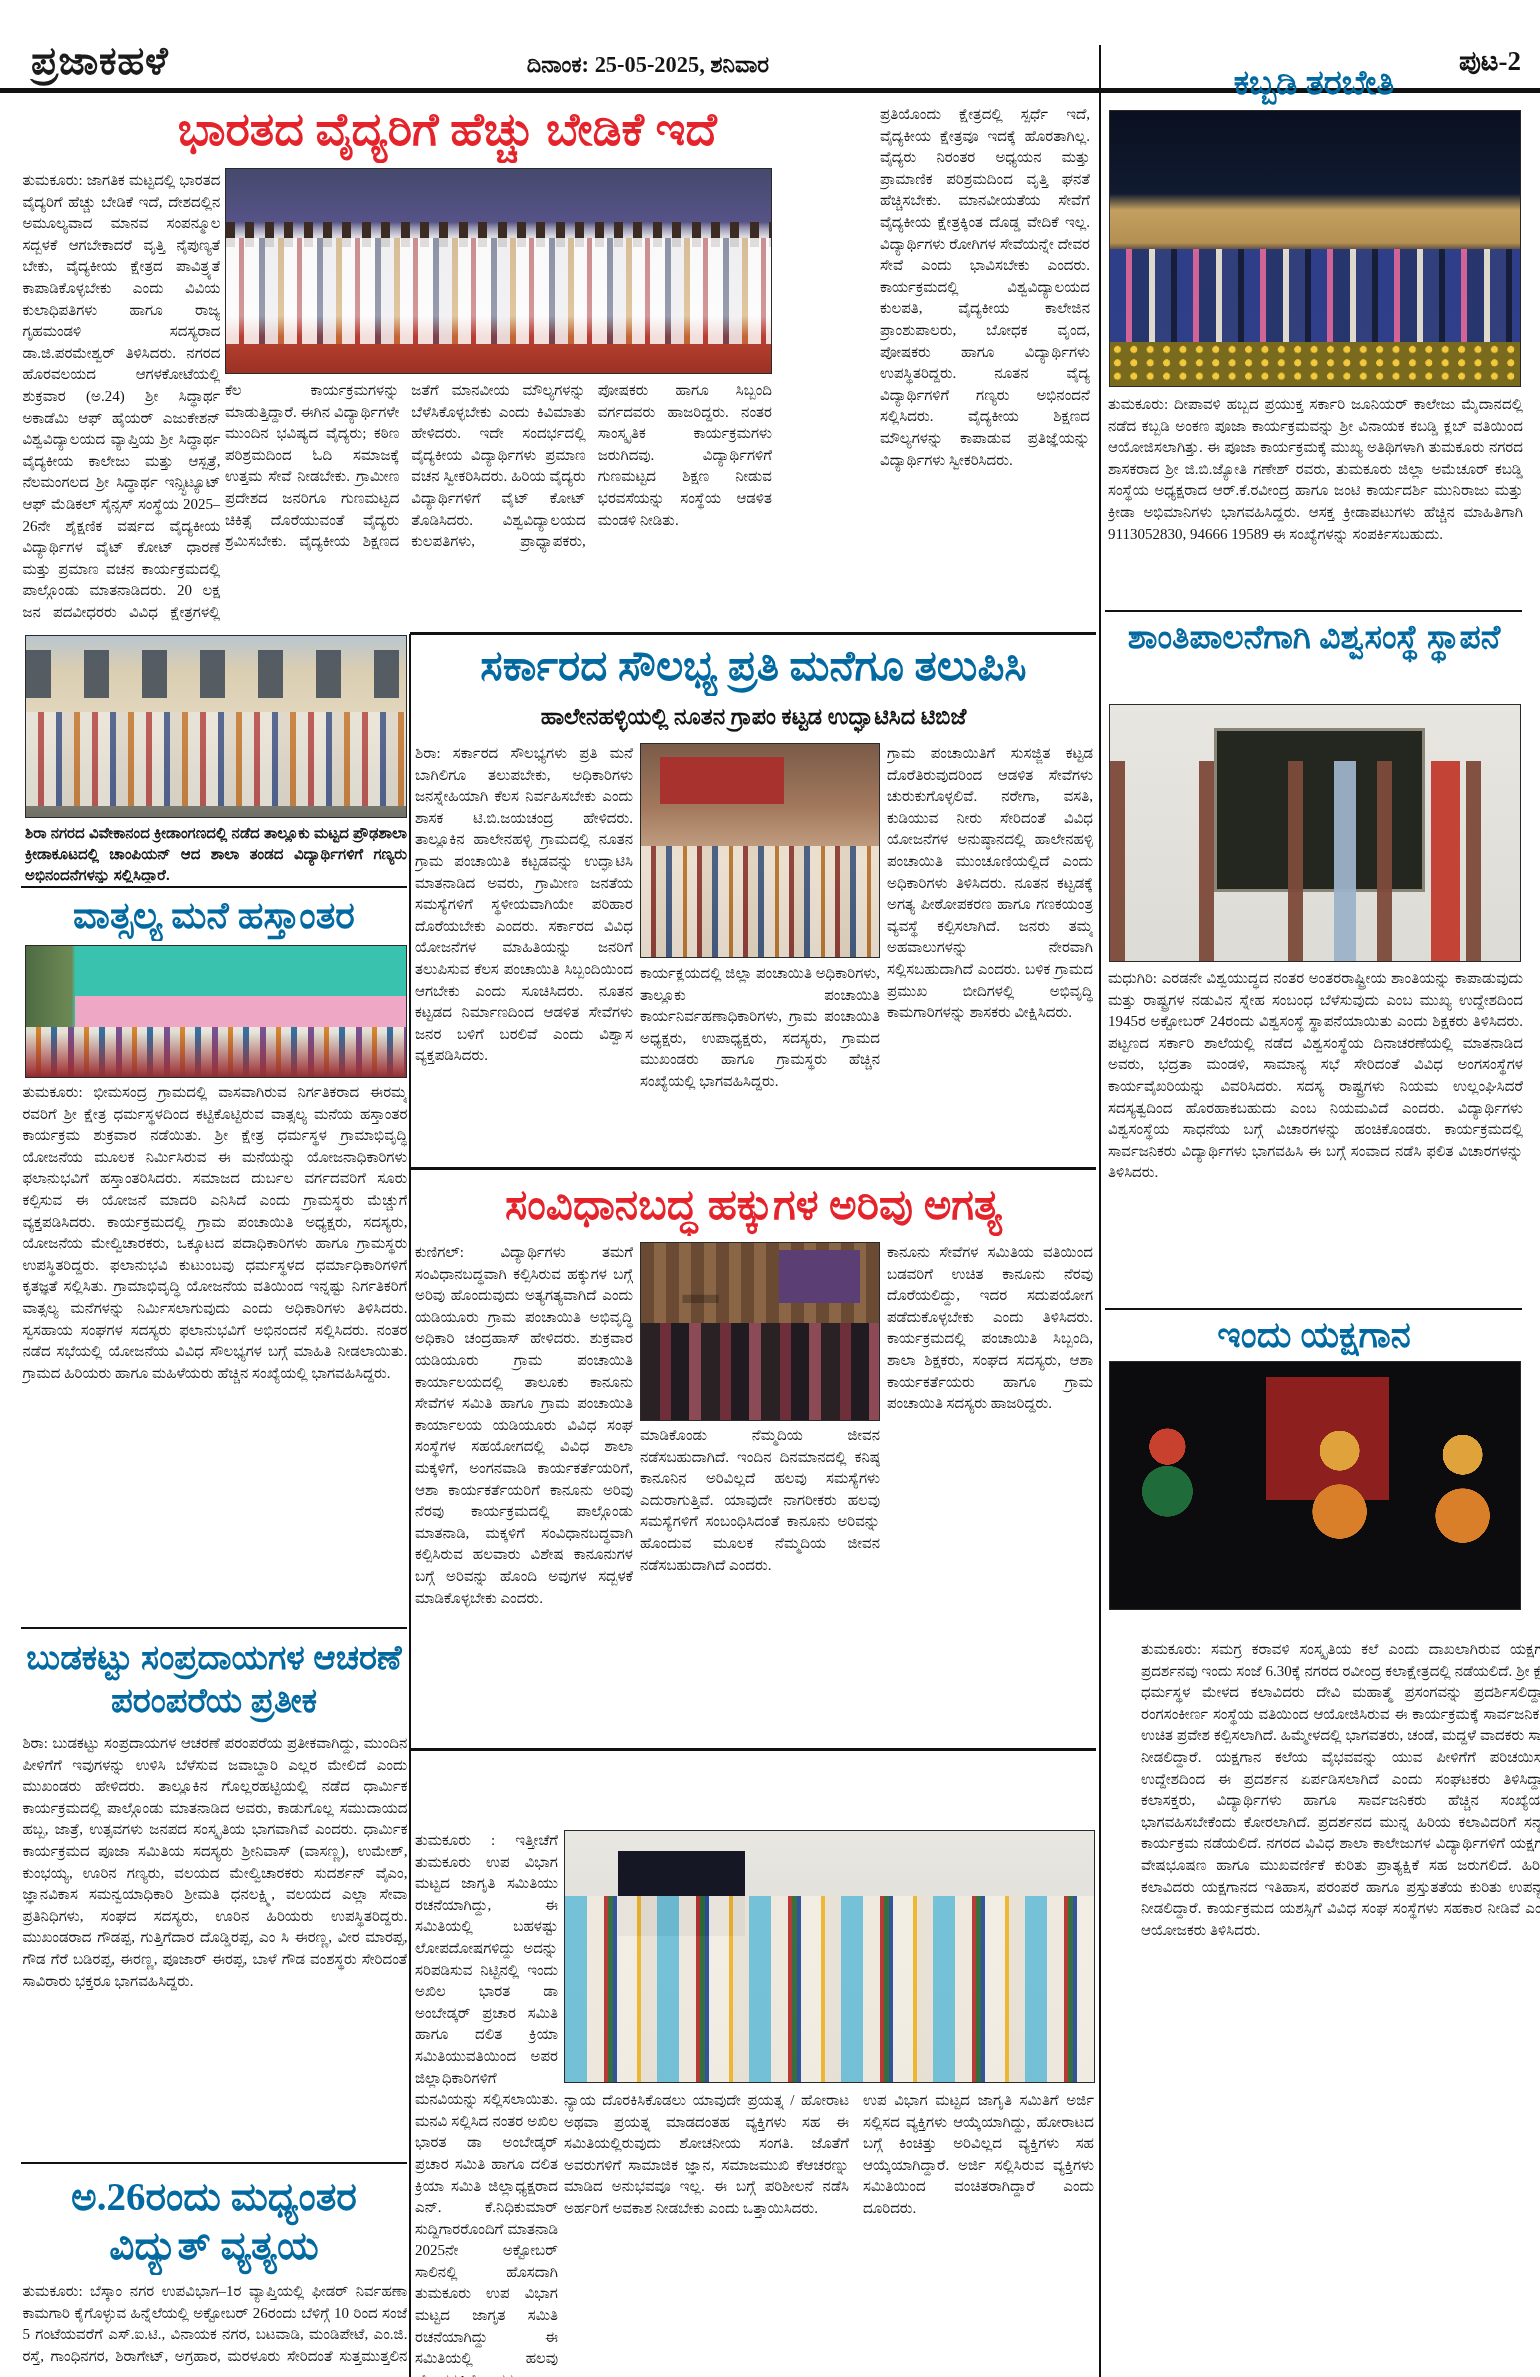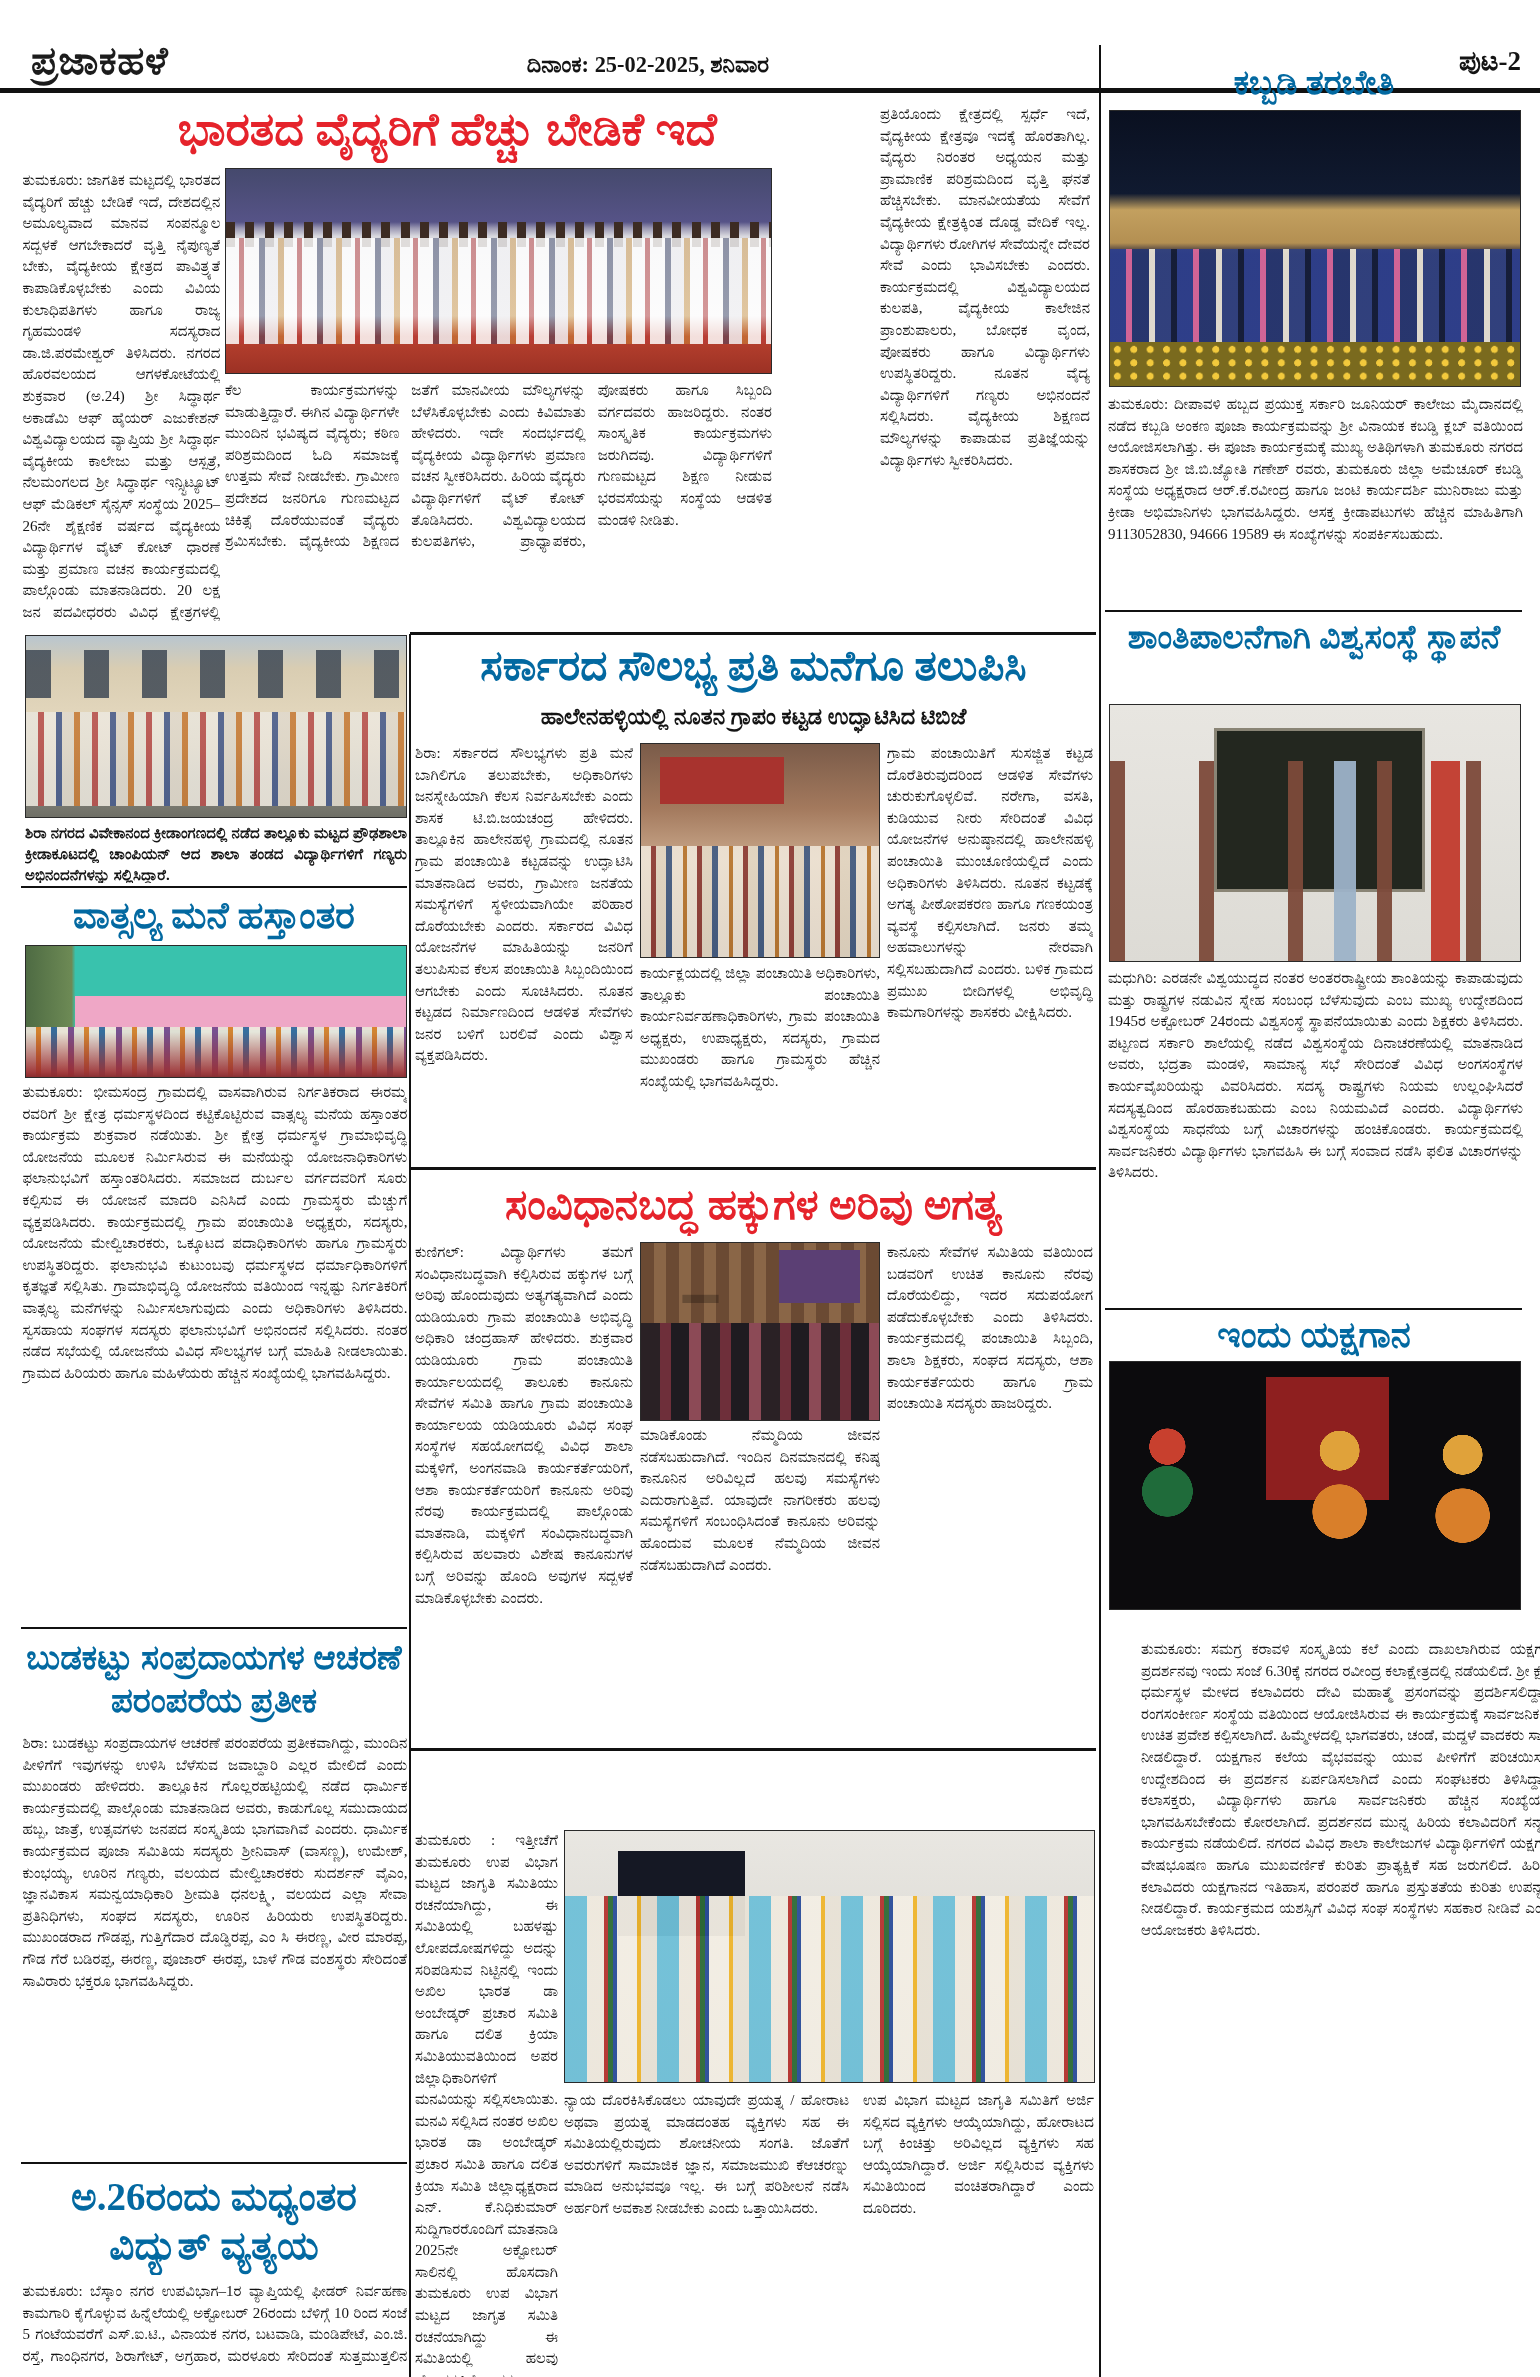--- a/index.html
+++ b/index.html
@@ -128,21 +128,21 @@
       radial-gradient(circle 45px at 86% 54%,#d97f2a 60%,rgba(0,0,0,0) 61%),
       radial-gradient(circle 33px at 86% 24%,#e0a23a 60%,rgba(0,0,0,0) 61%);}
   #yakshagana-body{left:1141px;top:1615px;width:415px;height:757px;margin-top:24px;}
 </style>
 </head>
 <body>
 
 <div class="page">
 
   <div class="abs" id="masthead">ಪ್ರಜಾಕಹಳೆ</div>
-  <div class="abs" id="dateline">ದಿನಾಂಕ: 25-02-2025, ಶನಿವಾರ</div>
+  <div class="abs" id="dateline">ದಿನಾಂಕ: 25-05-2025, ಶನಿವಾರ</div>
   <div class="abs" id="pagelabel">ಪುಟ-2</div>
   <div class="abs rule" id="rule-header"></div>
 
   <div class="abs hl hl-red" id="lead-headline">ಭಾರತದ ವೈದ್ಯರಿಗೆ ಹೆಚ್ಚು ಬೇಡಿಕೆ ಇದೆ</div>
   <div class="abs body-text" id="lead-col1">ತುಮಕೂರು: ಜಾಗತಿಕ ಮಟ್ಟದಲ್ಲಿ ಭಾರತದ ವೈದ್ಯರಿಗೆ ಹೆಚ್ಚು ಬೇಡಿಕೆ ಇದೆ, ದೇಶದಲ್ಲಿನ ಅಮೂಲ್ಯವಾದ ಮಾನವ ಸಂಪನ್ಮೂಲ ಸದ್ಬಳಕೆ ಆಗಬೇಕಾದರೆ ವೃತ್ತಿ ನೈಪುಣ್ಯತೆ ಬೇಕು, ವೈದ್ಯಕೀಯ ಕ್ಷೇತ್ರದ ಪಾವಿತ್ರ್ಯತೆ ಕಾಪಾಡಿಕೊಳ್ಳಬೇಕು ಎಂದು ವಿವಿಯ ಕುಲಾಧಿಪತಿಗಳು ಹಾಗೂ ರಾಜ್ಯ ಗೃಹಮಂಡಳಿ ಸದಸ್ಯರಾದ ಡಾ.ಜಿ.ಪರಮೇಶ್ವರ್ ತಿಳಿಸಿದರು. ನಗರದ ಹೊರವಲಯದ ಆಗಳಕೋಟೆಯಲ್ಲಿ ಶುಕ್ರವಾರ (ಅ.24) ಶ್ರೀ ಸಿದ್ಧಾರ್ಥ ಅಕಾಡೆಮಿ ಆಫ್ ಹೈಯರ್ ಎಜುಕೇಶನ್ ವಿಶ್ವವಿದ್ಯಾಲಯದ ವ್ಯಾಪ್ತಿಯ ಶ್ರೀ ಸಿದ್ಧಾರ್ಥ ವೈದ್ಯಕೀಯ ಕಾಲೇಜು ಮತ್ತು ಆಸ್ಪತ್ರೆ, ನೆಲಮಂಗಲದ ಶ್ರೀ ಸಿದ್ಧಾರ್ಥ ಇನ್ಸ್ಟಿಟ್ಯೂಟ್ ಆಫ್ ಮೆಡಿಕಲ್ ಸೈನ್ಸಸ್ ಸಂಸ್ಥೆಯ 2025–26ನೇ ಶೈಕ್ಷಣಿಕ ವರ್ಷದ ವೈದ್ಯಕೀಯ ವಿದ್ಯಾರ್ಥಿಗಳ ವೈಟ್ ಕೋಟ್ ಧಾರಣೆ ಮತ್ತು ಪ್ರಮಾಣ ವಚನ ಕಾರ್ಯಕ್ರಮದಲ್ಲಿ ಪಾಲ್ಗೊಂಡು ಮಾತನಾಡಿದರು. 20 ಲಕ್ಷ ಜನ ಪದವೀಧರರು ವಿವಿಧ ಕ್ಷೇತ್ರಗಳಲ್ಲಿ ಸೇವೆ ಸಲ್ಲಿಸುತ್ತಿದ್ದಾರೆ.</div>
   <div class="abs photo" id="photo-doctors"></div>
   <div class="abs body-text" id="lead-cols-bottom">ಕೆಲ ಕಾರ್ಯಕ್ರಮಗಳನ್ನು ಮಾಡುತ್ತಿದ್ದಾರೆ. ಈಗಿನ ವಿದ್ಯಾರ್ಥಿಗಳೇ ಮುಂದಿನ ಭವಿಷ್ಯದ ವೈದ್ಯರು; ಕಠಿಣ ಪರಿಶ್ರಮದಿಂದ ಓದಿ ಸಮಾಜಕ್ಕೆ ಉತ್ತಮ ಸೇವೆ ನೀಡಬೇಕು. ಗ್ರಾಮೀಣ ಪ್ರದೇಶದ ಜನರಿಗೂ ಗುಣಮಟ್ಟದ ಚಿಕಿತ್ಸೆ ದೊರೆಯುವಂತೆ ವೈದ್ಯರು ಶ್ರಮಿಸಬೇಕು. ವೈದ್ಯಕೀಯ ಶಿಕ್ಷಣದ ಜತೆಗೆ ಮಾನವೀಯ ಮೌಲ್ಯಗಳನ್ನು ಬೆಳೆಸಿಕೊಳ್ಳಬೇಕು ಎಂದು ಕಿವಿಮಾತು ಹೇಳಿದರು. ಇದೇ ಸಂದರ್ಭದಲ್ಲಿ ವೈದ್ಯಕೀಯ ವಿದ್ಯಾರ್ಥಿಗಳು ಪ್ರಮಾಣ ವಚನ ಸ್ವೀಕರಿಸಿದರು. ಹಿರಿಯ ವೈದ್ಯರು ವಿದ್ಯಾರ್ಥಿಗಳಿಗೆ ವೈಟ್ ಕೋಟ್ ತೊಡಿಸಿದರು. ವಿಶ್ವವಿದ್ಯಾಲಯದ ಕುಲಪತಿಗಳು, ಪ್ರಾಧ್ಯಾಪಕರು, ಪೋಷಕರು ಹಾಗೂ ಸಿಬ್ಬಂದಿ ವರ್ಗದವರು ಹಾಜರಿದ್ದರು. ನಂತರ ಸಾಂಸ್ಕೃತಿಕ ಕಾರ್ಯಕ್ರಮಗಳು ಜರುಗಿದವು. ವಿದ್ಯಾರ್ಥಿಗಳಿಗೆ ಗುಣಮಟ್ಟದ ಶಿಕ್ಷಣ ನೀಡುವ ಭರವಸೆಯನ್ನು ಸಂಸ್ಥೆಯ ಆಡಳಿತ ಮಂಡಳಿ ನೀಡಿತು.</div>
   <div class="abs body-text" id="lead-col-right">ಪ್ರತಿಯೊಂದು ಕ್ಷೇತ್ರದಲ್ಲಿ ಸ್ಪರ್ಧೆ ಇದೆ, ವೈದ್ಯಕೀಯ ಕ್ಷೇತ್ರವೂ ಇದಕ್ಕೆ ಹೊರತಾಗಿಲ್ಲ. ವೈದ್ಯರು ನಿರಂತರ ಅಧ್ಯಯನ ಮತ್ತು ಪ್ರಾಮಾಣಿಕ ಪರಿಶ್ರಮದಿಂದ ವೃತ್ತಿ ಘನತೆ ಹೆಚ್ಚಿಸಬೇಕು. ಮಾನವೀಯತೆಯ ಸೇವೆಗೆ ವೈದ್ಯಕೀಯ ಕ್ಷೇತ್ರಕ್ಕಿಂತ ದೊಡ್ಡ ವೇದಿಕೆ ಇಲ್ಲ. ವಿದ್ಯಾರ್ಥಿಗಳು ರೋಗಿಗಳ ಸೇವೆಯನ್ನೇ ದೇವರ ಸೇವೆ ಎಂದು ಭಾವಿಸಬೇಕು ಎಂದರು. ಕಾರ್ಯಕ್ರಮದಲ್ಲಿ ವಿಶ್ವವಿದ್ಯಾಲಯದ ಕುಲಪತಿ, ವೈದ್ಯಕೀಯ ಕಾಲೇಜಿನ ಪ್ರಾಂಶುಪಾಲರು, ಬೋಧಕ ವೃಂದ, ಪೋಷಕರು ಹಾಗೂ ವಿದ್ಯಾರ್ಥಿಗಳು ಉಪಸ್ಥಿತರಿದ್ದರು. ನೂತನ ವೈದ್ಯ ವಿದ್ಯಾರ್ಥಿಗಳಿಗೆ ಗಣ್ಯರು ಅಭಿನಂದನೆ ಸಲ್ಲಿಸಿದರು. ವೈದ್ಯಕೀಯ ಶಿಕ್ಷಣದ ಮೌಲ್ಯಗಳನ್ನು ಕಾಪಾಡುವ ಪ್ರತಿಜ್ಞೆಯನ್ನು ವಿದ್ಯಾರ್ಥಿಗಳು ಸ್ವೀಕರಿಸಿದರು.</div>
 
   <div class="abs photo" id="photo-students"></div>

